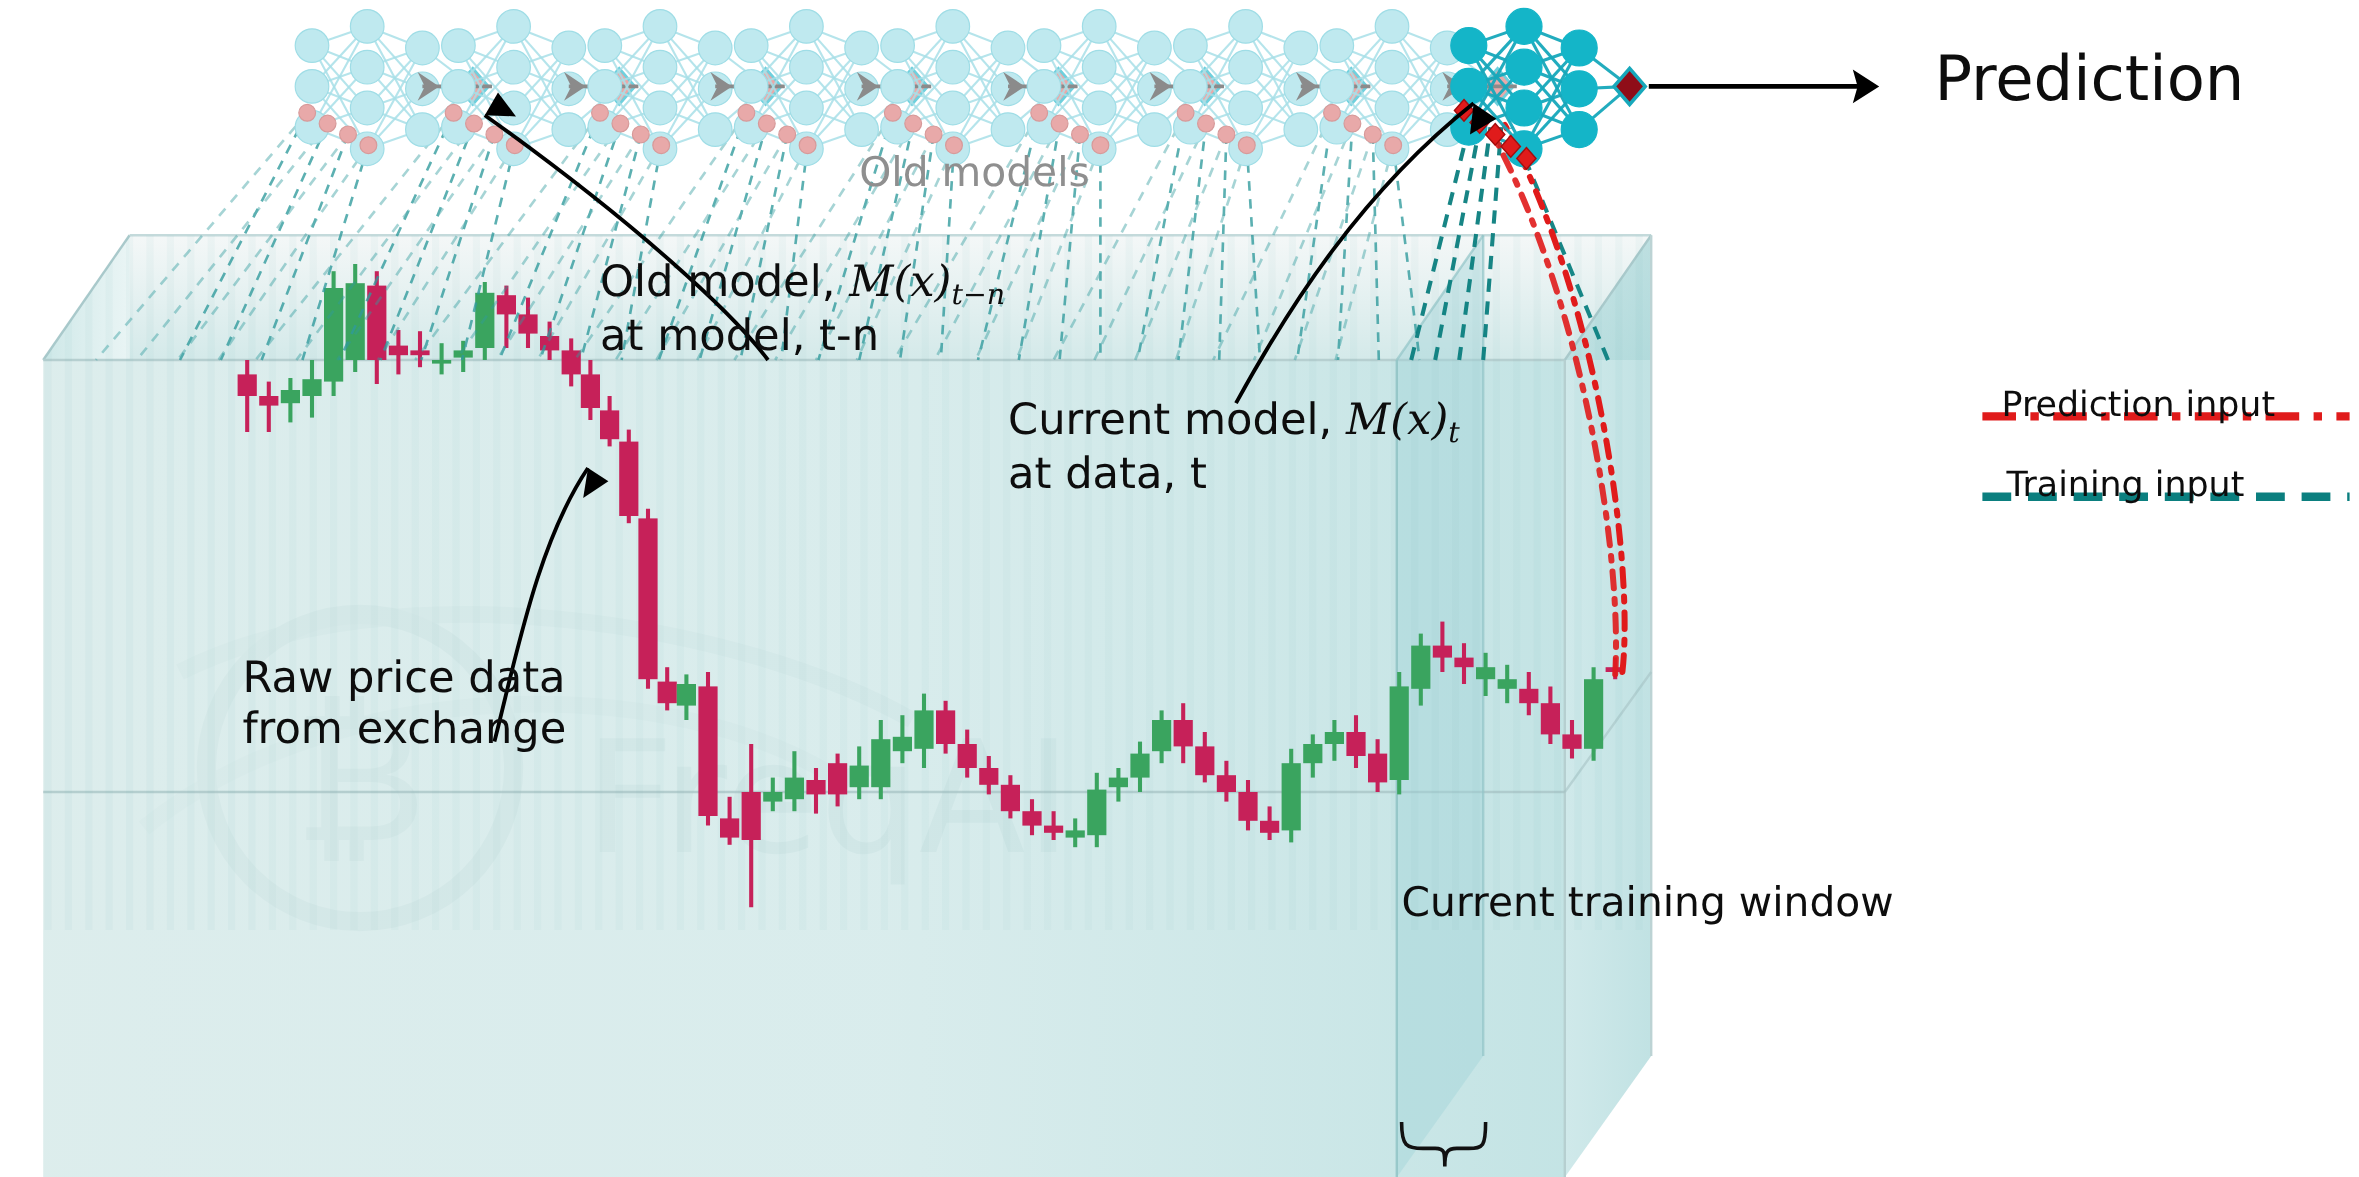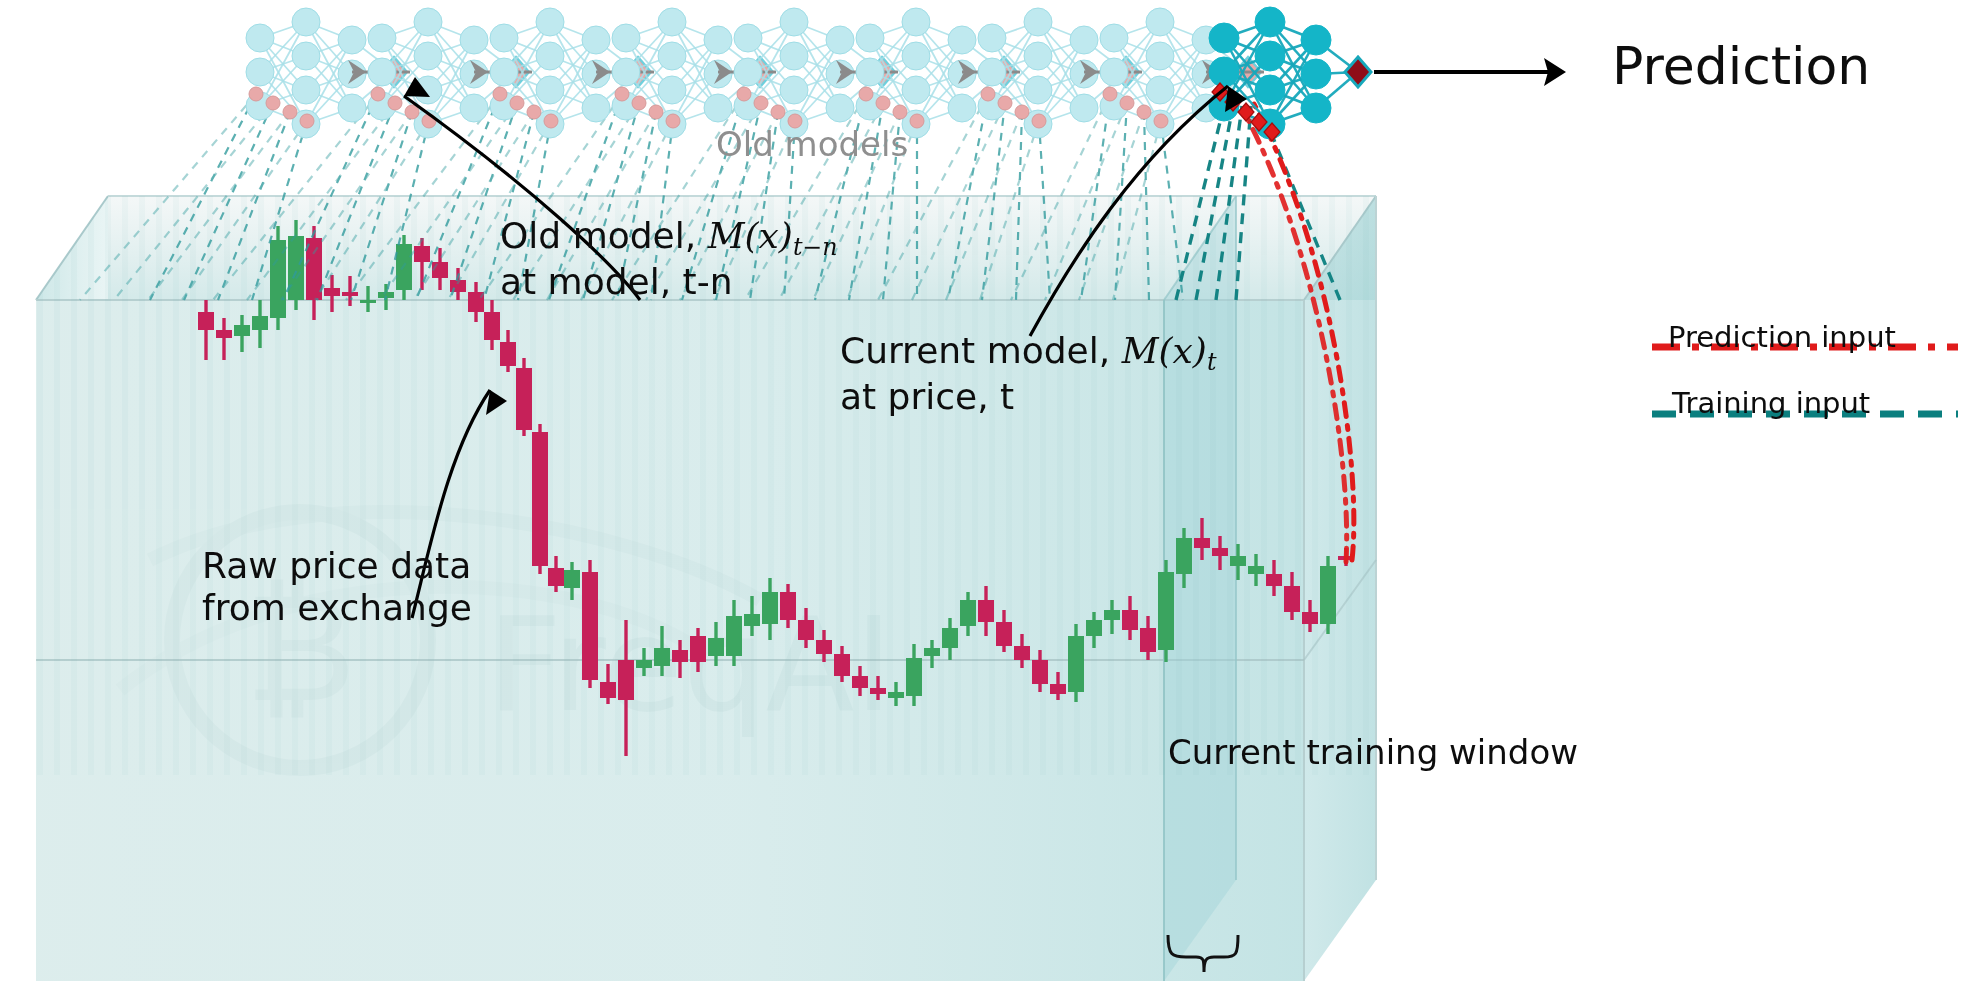--- a/index.html
+++ b/index.html
@@ -803,21 +803,21 @@
     <div>
       <span>Old model, </span><span class="serif ital">M</span><span class="serif ital">(x)</span><span class="serif ital sub">t−n</span>
     </div>
     <div>at model, t-n</div>
   </div>
 
   <div class="txt ann" style="left:840px;top:330px;">
     <div>
       <span>Current model, </span><span class="serif ital">M</span><span class="serif ital">(x)</span><span class="serif ital sub">t</span>
     </div>
-    <div>at price, t</div>
+    <div>at data, t</div>
   </div>
 
   <div class="txt ann" style="left:202px;top:545px;">
     <div>Raw price data</div>
     <div>from exchange</div>
   </div>
 
   <div class="txt window-lbl" style="left:1168px;top:732px;">Current training window</div>
 
   <div class="txt legend-lbl" style="left:1668px;top:300px;">Prediction input</div>

